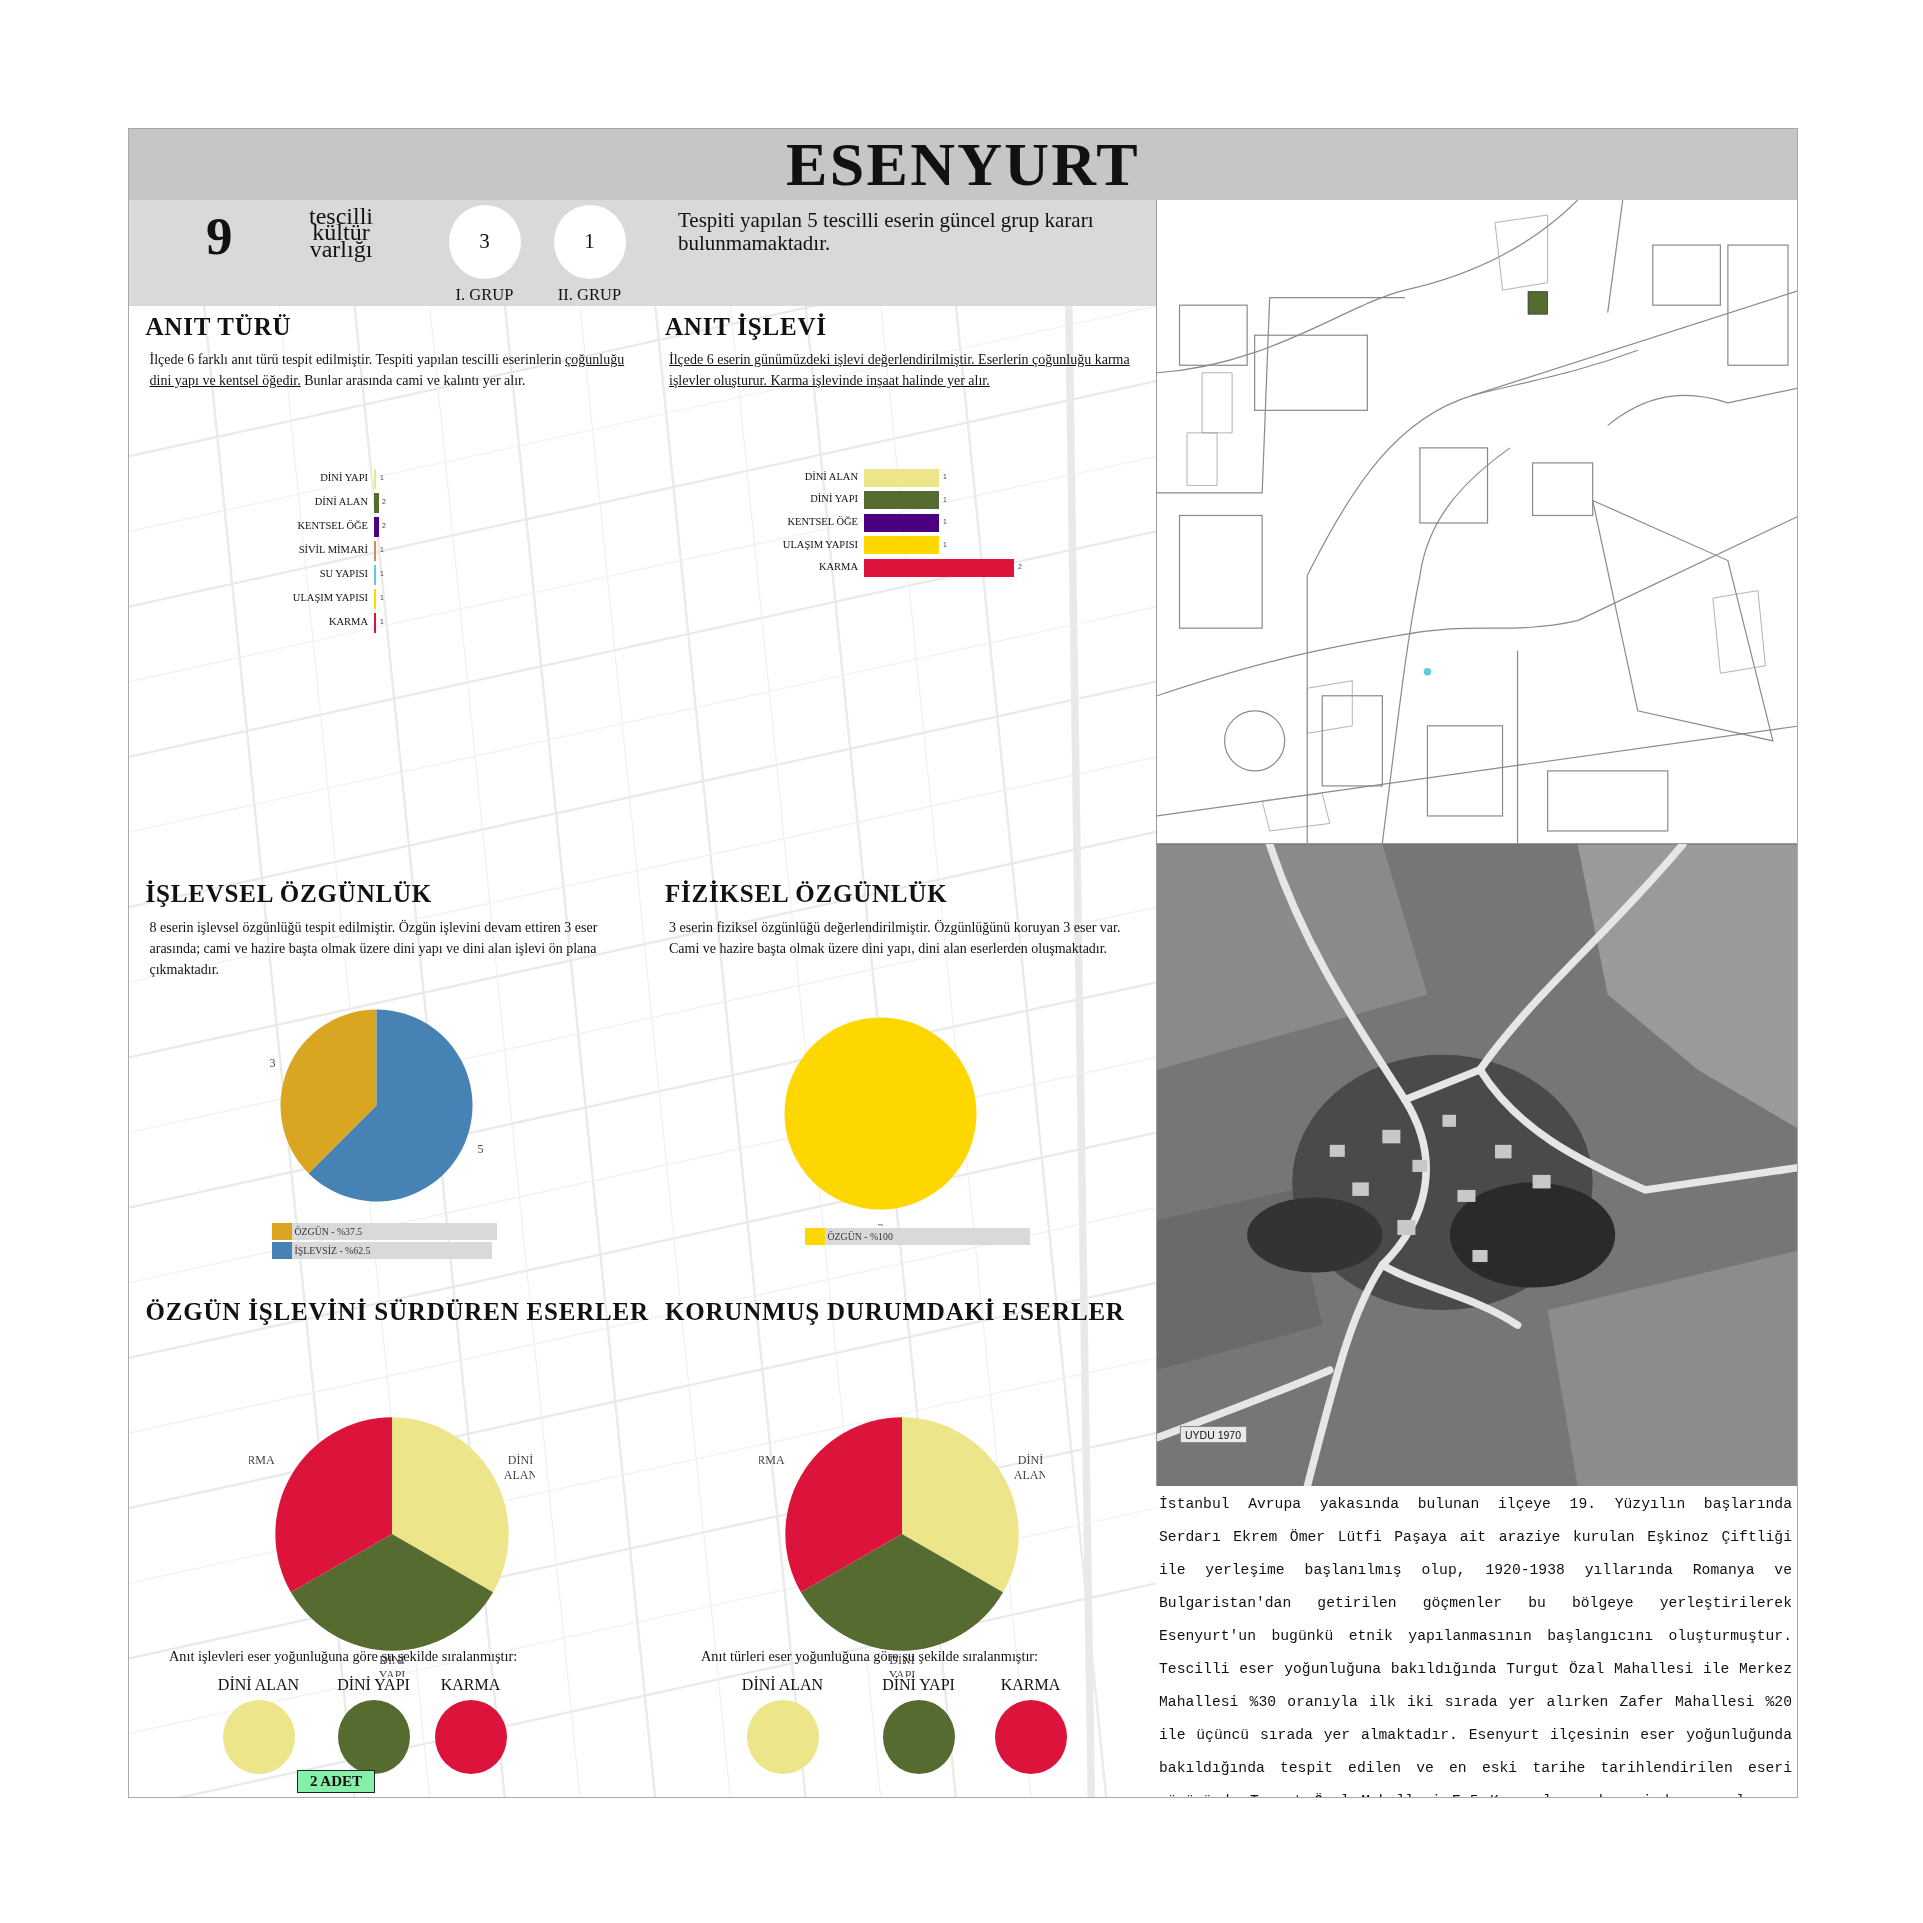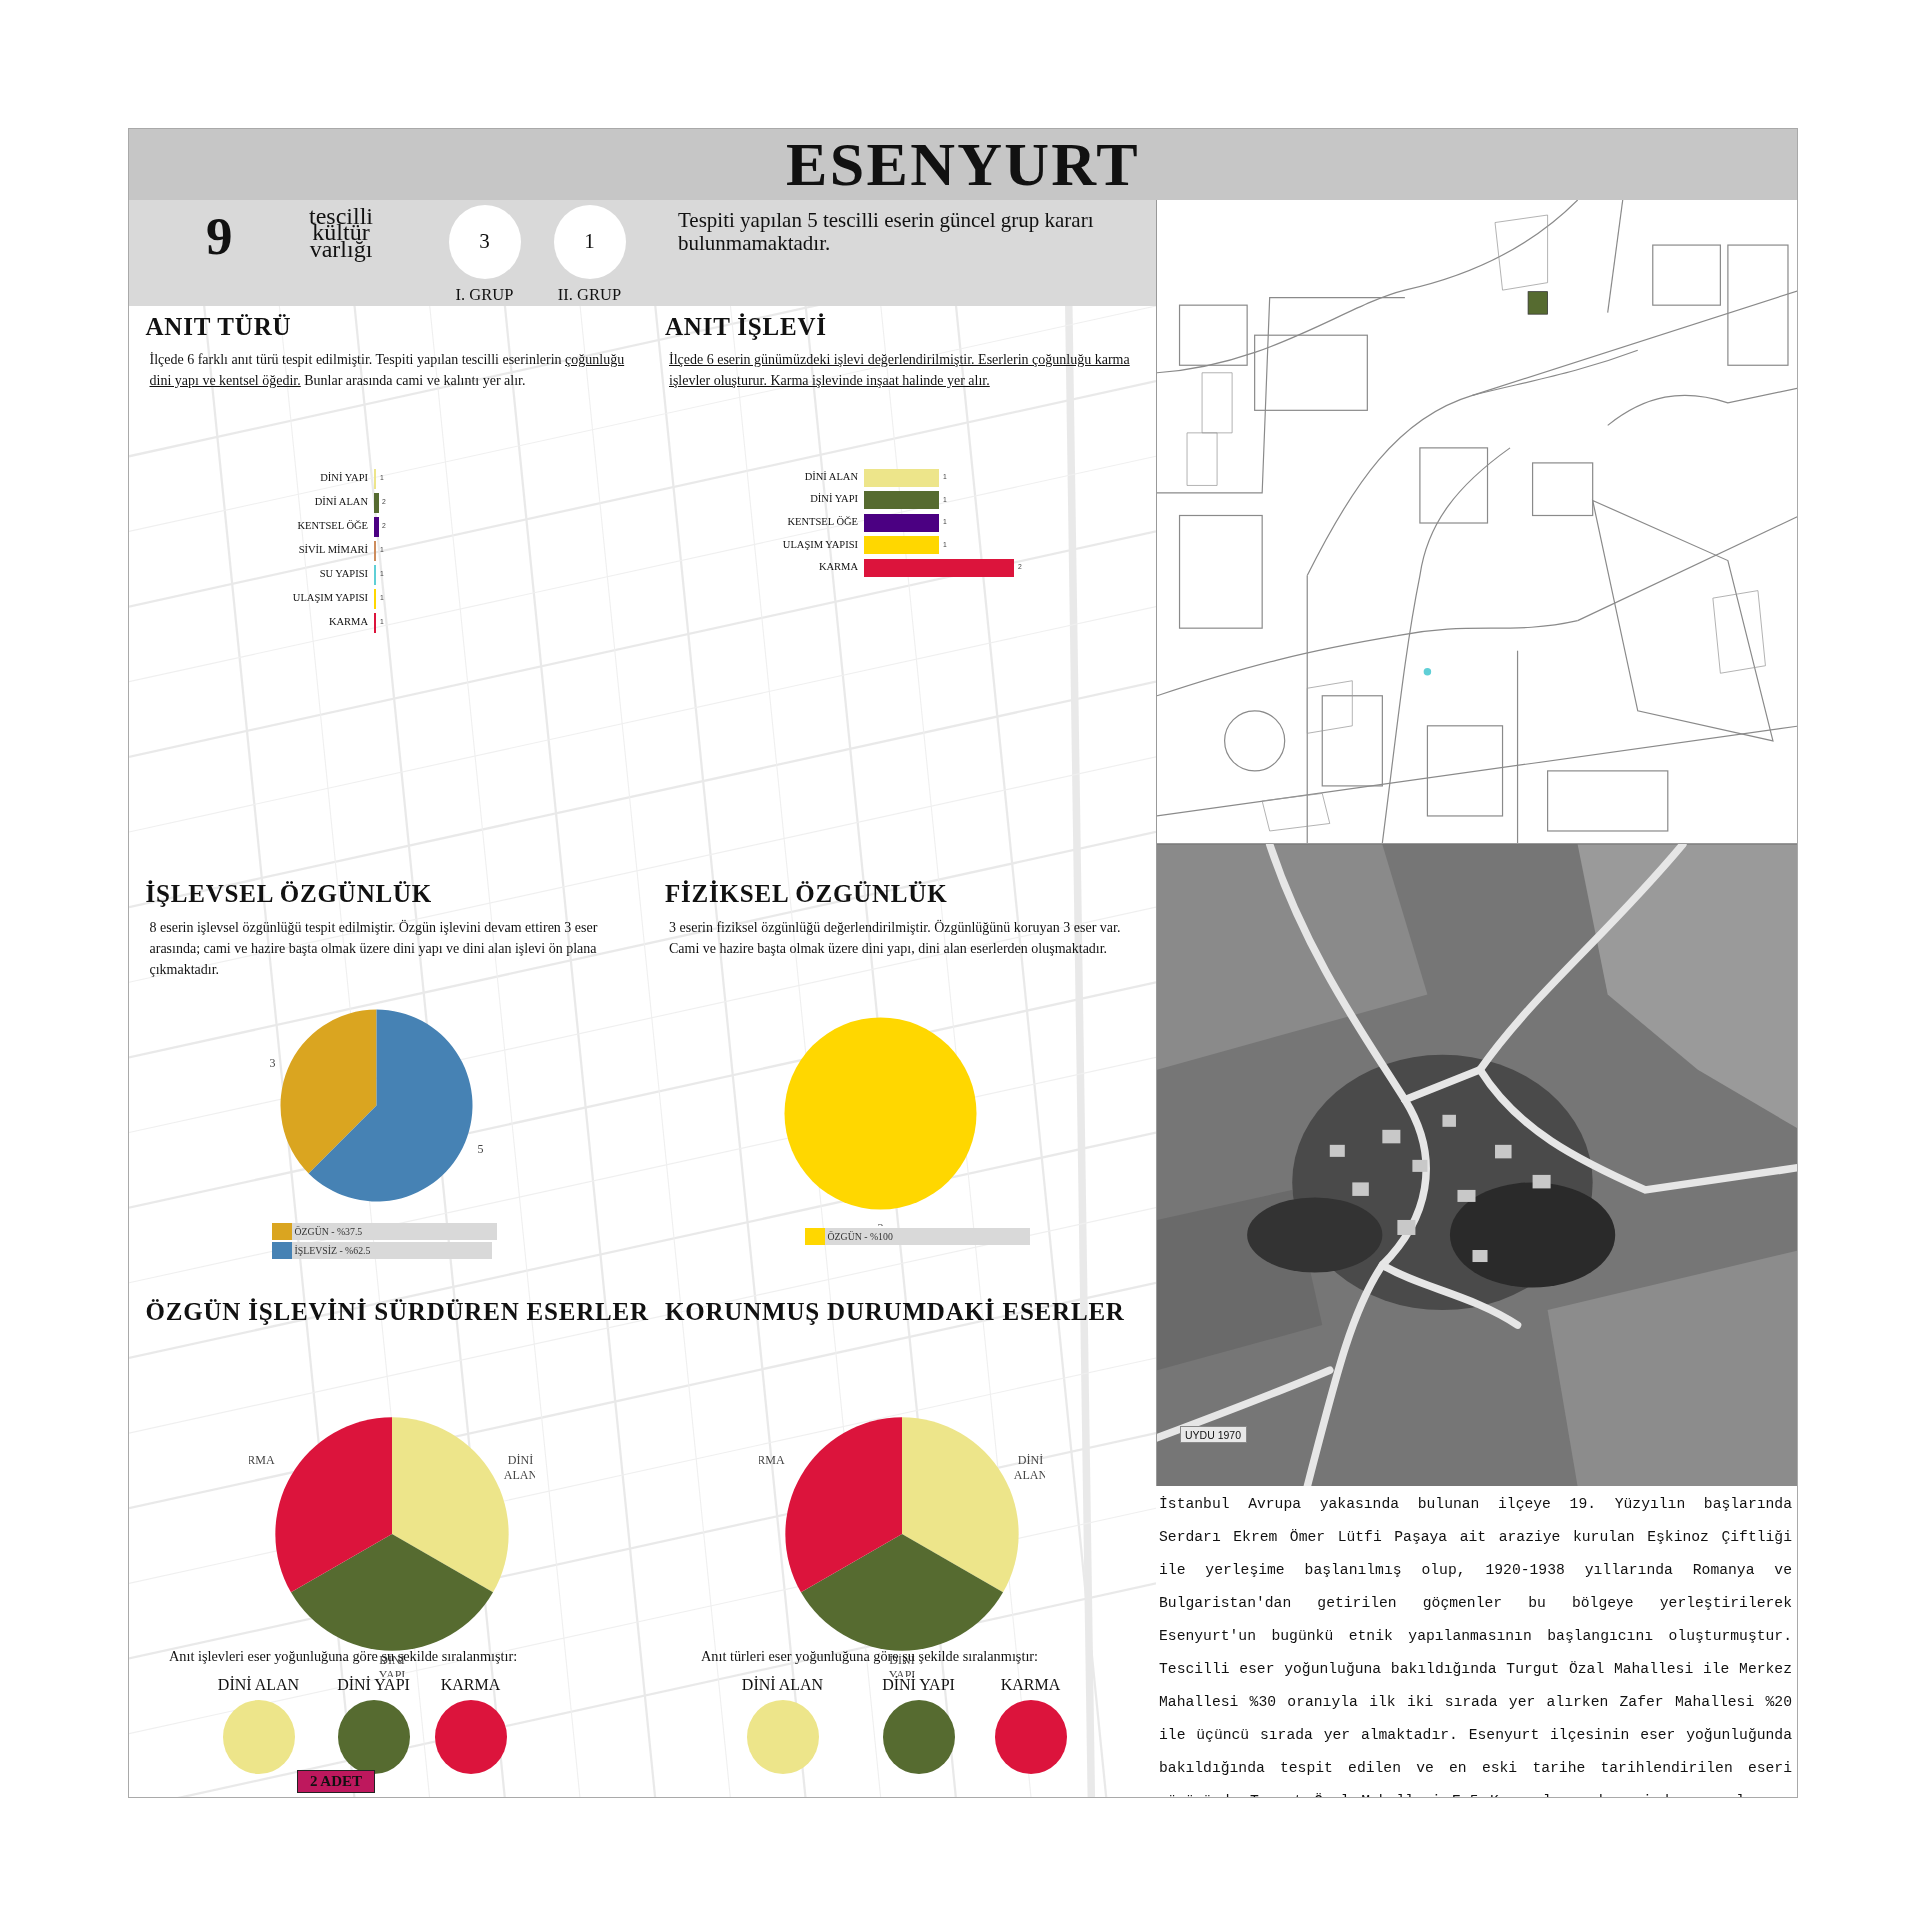--- a/index.html
+++ b/index.html
@@ -19,21 +19,21 @@
   .sec-p{position:absolute;font-family:"Liberation Serif",serif;font-size:14px;line-height:21px;margin:4px;}
   .sec-p u{text-decoration:underline;}
   .vlabel{position:absolute;font-family:"Liberation Serif",serif;font-size:10.5px;text-align:right;}
   .small-num{position:absolute;font-family:"Liberation Sans",sans-serif;font-size:6.8px;color:#444;}
   .legend-row{position:absolute;height:17.3px;background:#d9d9d9;display:flex;align-items:center;font-family:"Liberation Serif",serif;font-size:9.8px;color:#333;}
   .legend-row .sw{width:19.5px;height:17.3px;margin-right:3px;}
   .rank-text{position:absolute;font-family:"Liberation Serif",serif;font-size:14.3px;margin-left:25px;}
   .rank-lbl{position:absolute;font-family:"Liberation Serif",serif;font-size:16px;text-align:center;width:105px;}
   .rank-dot{position:absolute;border-radius:50%;}
   .oneri{position:absolute;left:10.5px;top:1680px;font-family:Liberation Sans, sans-serif;font-weight:bold;font-size:18px;}
-  .adet{position:absolute;left:168px;top:1641px;width:78px;height:22.5px;border:1.5px solid #222;background:#be185d;font-family:"Liberation Serif",serif;font-weight:bold;font-size:15px;display:flex;align-items:center;justify-content:center;box-sizing:border-box;}
+  .adet{position:absolute;left:168px;top:1641px;width:78px;height:22.5px;border:1.5px solid #222;background:#86efac;font-family:"Liberation Serif",serif;font-weight:bold;font-size:15px;display:flex;align-items:center;justify-content:center;box-sizing:border-box;}
   .map-panel{position:absolute;left:1027px;top:71px;width:643px;height:643px;border-left:1.5px solid #999;box-sizing:border-box;background:#fff;overflow:hidden;}
   .sat-panel{position:absolute;left:1027px;top:714px;width:643px;height:643px;border-left:1.5px solid #999;border-top:1.5px solid #999;box-sizing:border-box;background:#6e6e6e;overflow:hidden;}
   .uydu{position:absolute;left:22.5px;top:582px;background:#e8e8e8;border:0.8px solid #888;font-family:"Liberation Sans",sans-serif;font-size:10.5px;padding:1.5px 4.5px;}
   .desc{position:absolute;left:1030px;top:1359px;width:633px;font-family:Liberation Mono, monospace;font-size:14.7px;line-height:33px;text-align:justify;}
 </style>
 </head>
 <body>
 
 <div class="frame">
 

